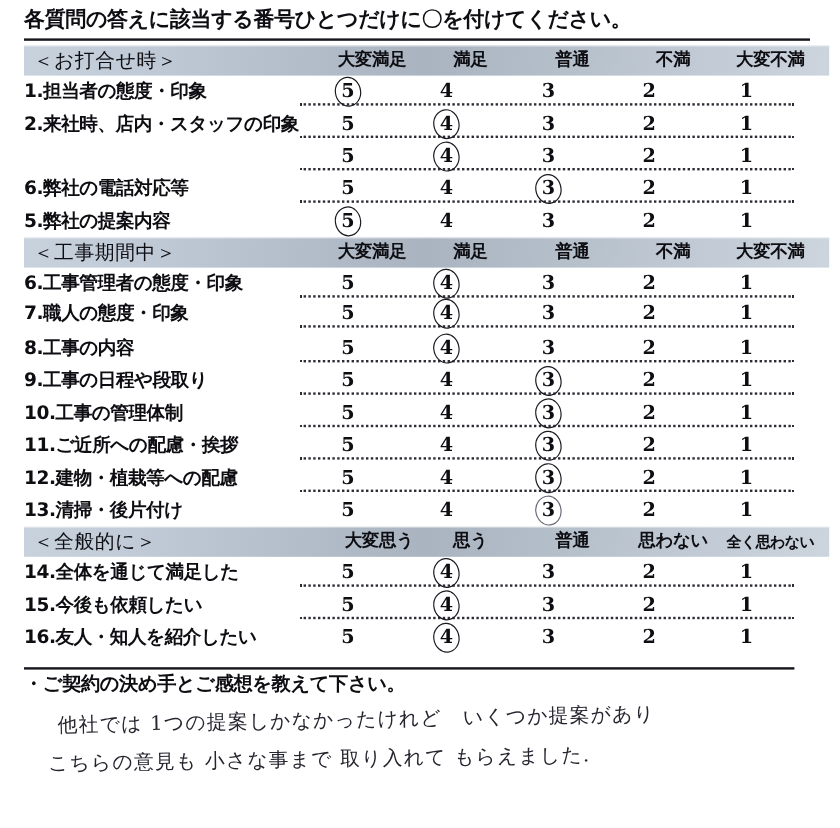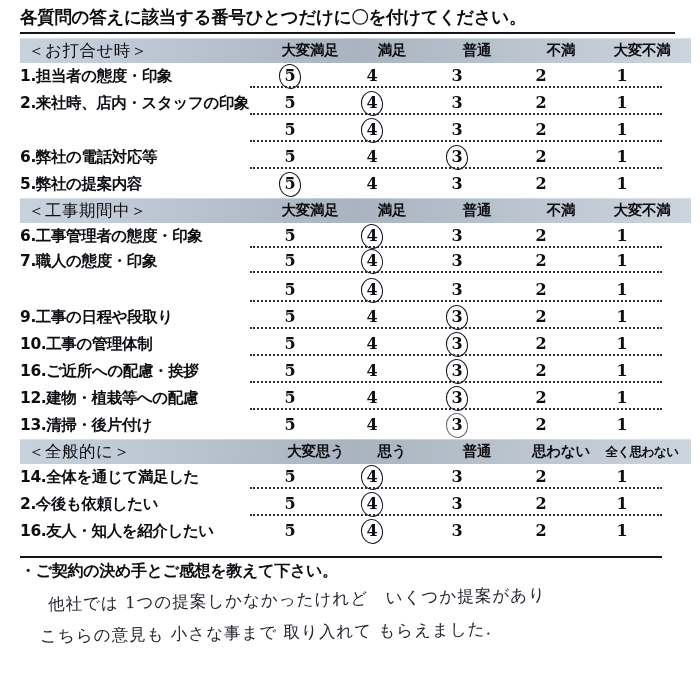--- a/index.html
+++ b/index.html
@@ -248,20 +248,21 @@
     <div class="q-row" style="top: 248px;">
       <div class="q-label">7.職人の態度・印象</div>
       <div class="q-rule" style="left: 250px; width: 412px;"></div>
       <div class="q-opt" style="left: 290px;">5</div>
       <div class="q-opt marked" style="left: 372px;">4</div>
       <div class="q-opt" style="left: 457px;">3</div>
       <div class="q-opt" style="left: 541px;">2</div>
       <div class="q-opt" style="left: 622px;">1</div>
     </div>
     <div class="q-row" style="top: 277px;">
+      <div class="q-label">8.工事の内容</div>
       <div class="q-rule" style="left: 250px; width: 412px;"></div>
       <div class="q-opt" style="left: 290px;">5</div>
       <div class="q-opt marked" style="left: 372px;">4</div>
       <div class="q-opt" style="left: 457px;">3</div>
       <div class="q-opt" style="left: 541px;">2</div>
       <div class="q-opt" style="left: 622px;">1</div>
     </div>
     <div class="q-row" style="top: 304px;">
       <div class="q-label">9.工事の日程や段取り</div>
       <div class="q-rule" style="left: 250px; width: 412px;"></div>
@@ -274,21 +275,21 @@
     <div class="q-row" style="top: 331px;">
       <div class="q-label">10.工事の管理体制</div>
       <div class="q-rule" style="left: 250px; width: 412px;"></div>
       <div class="q-opt" style="left: 290px;">5</div>
       <div class="q-opt" style="left: 372px;">4</div>
       <div class="q-opt marked" style="left: 457px;">3</div>
       <div class="q-opt" style="left: 541px;">2</div>
       <div class="q-opt" style="left: 622px;">1</div>
     </div>
     <div class="q-row" style="top: 358px;">
-      <div class="q-label">16.ご近所への配慮・挨拶</div>
+      <div class="q-label">11.ご近所への配慮・挨拶</div>
       <div class="q-rule" style="left: 250px; width: 412px;"></div>
       <div class="q-opt" style="left: 290px;">5</div>
       <div class="q-opt" style="left: 372px;">4</div>
       <div class="q-opt marked" style="left: 457px;">3</div>
       <div class="q-opt" style="left: 541px;">2</div>
       <div class="q-opt" style="left: 622px;">1</div>
     </div>
     <div class="q-row" style="top: 385px;">
       <div class="q-label">12.建物・植栽等への配慮</div>
       <div class="q-rule" style="left: 250px; width: 412px;"></div>
@@ -317,21 +318,21 @@
     <div class="q-row" style="top: 464px;">
       <div class="q-label">14.全体を通じて満足した</div>
       <div class="q-rule" style="left: 250px; width: 412px;"></div>
       <div class="q-opt" style="left: 290px;">5</div>
       <div class="q-opt marked" style="left: 372px;">4</div>
       <div class="q-opt" style="left: 457px;">3</div>
       <div class="q-opt" style="left: 541px;">2</div>
       <div class="q-opt" style="left: 622px;">1</div>
     </div>
     <div class="q-row" style="top: 491px;">
-      <div class="q-label">2.今後も依頼したい</div>
+      <div class="q-label">15.今後も依頼したい</div>
       <div class="q-rule" style="left: 250px; width: 412px;"></div>
       <div class="q-opt" style="left: 290px;">5</div>
       <div class="q-opt marked" style="left: 372px;">4</div>
       <div class="q-opt" style="left: 457px;">3</div>
       <div class="q-opt" style="left: 541px;">2</div>
       <div class="q-opt" style="left: 622px;">1</div>
     </div>
     <div class="q-row" style="top: 518px;">
       <div class="q-label">16.友人・知人を紹介したい</div>
       <div class="q-opt" style="left: 290px;">5</div>

